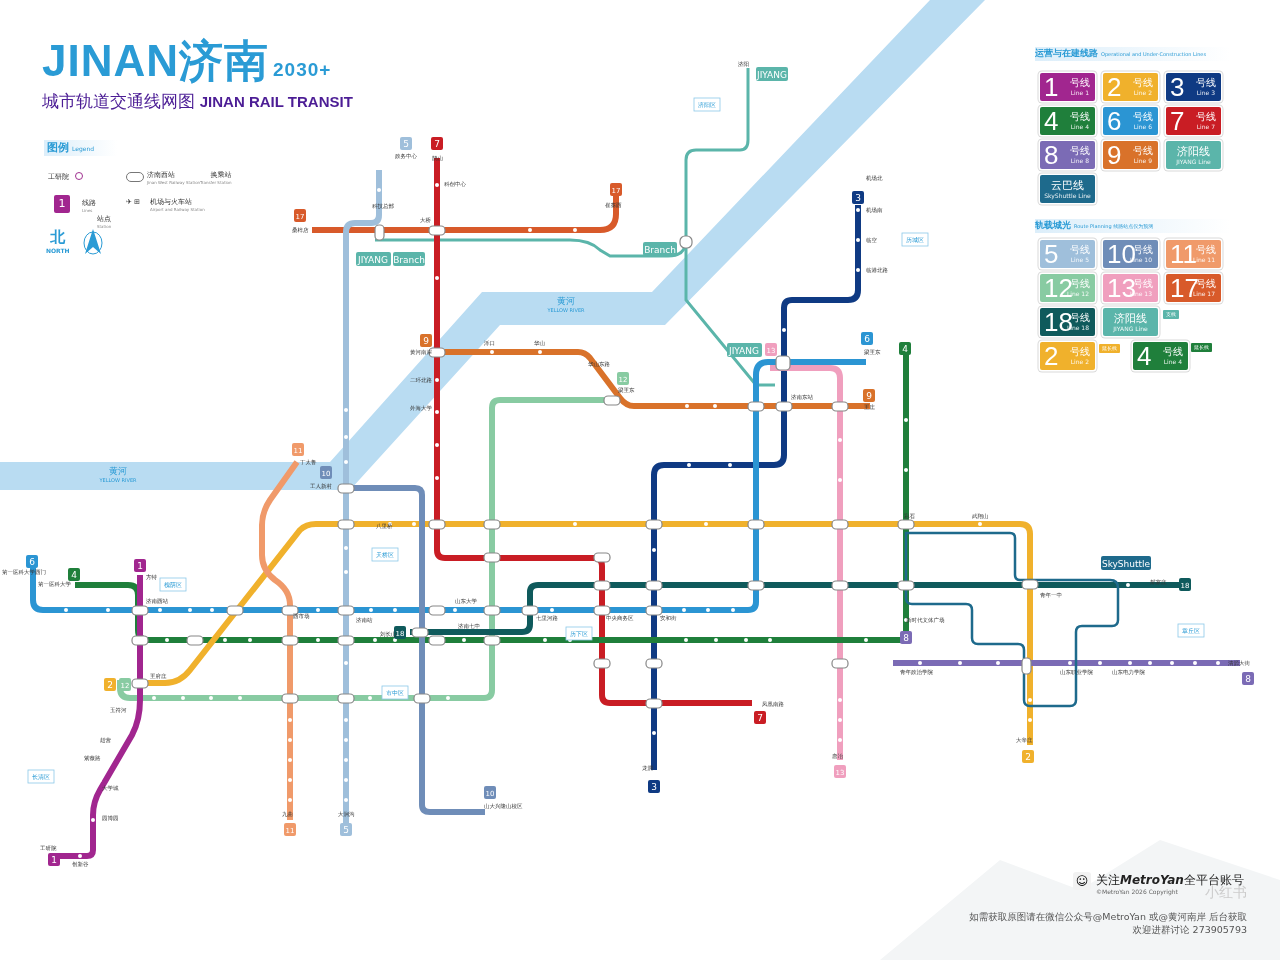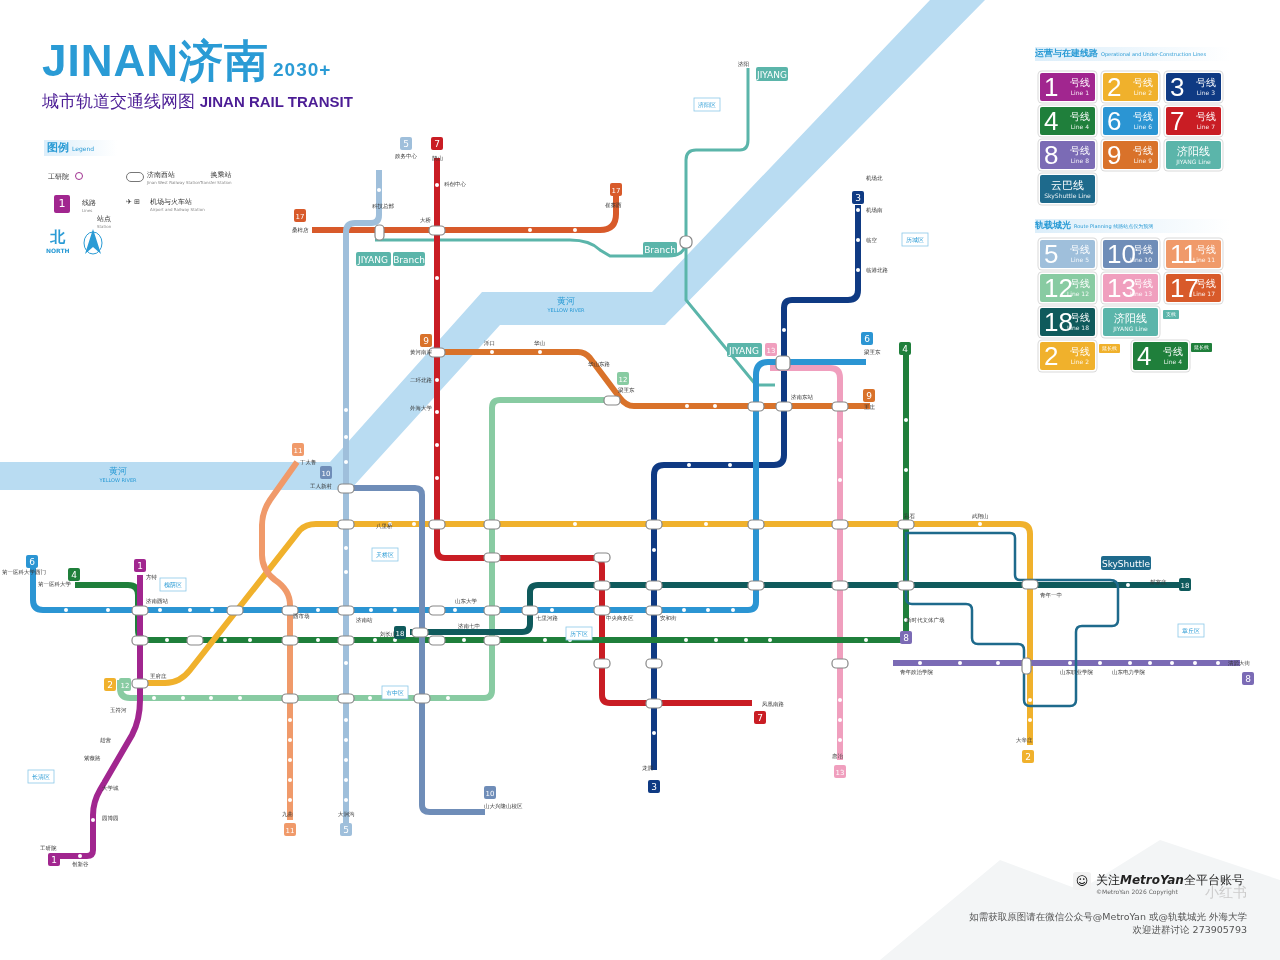--- a/index.html
+++ b/index.html
@@ -532,15 +532,15 @@
   </div>
 <div class="tag" style="left:1191px;top:343px;background:#1f7f3b">延长线</div>
 
 <div class="avatar">☺</div>
 <div class="footer" style="left:1096px;">
   <span>关注</span><b>MetroYan</b><span>全平台账号</span>
   <span class="cp">©MetroYan 2026 Copyright</span>
 </div>
 <div class="watermark">小红书</div>
 <div class="footer-note">
-  <div>如需获取原图请在微信公众号@MetroYan 或@轨载城光 外海大学</div>
+  <div>如需获取原图请在微信公众号@MetroYan 或@黄河南岸 后台获取</div>
   <div>欢迎进群讨论 273905793</div>
 </div>
 
 </body></html>

